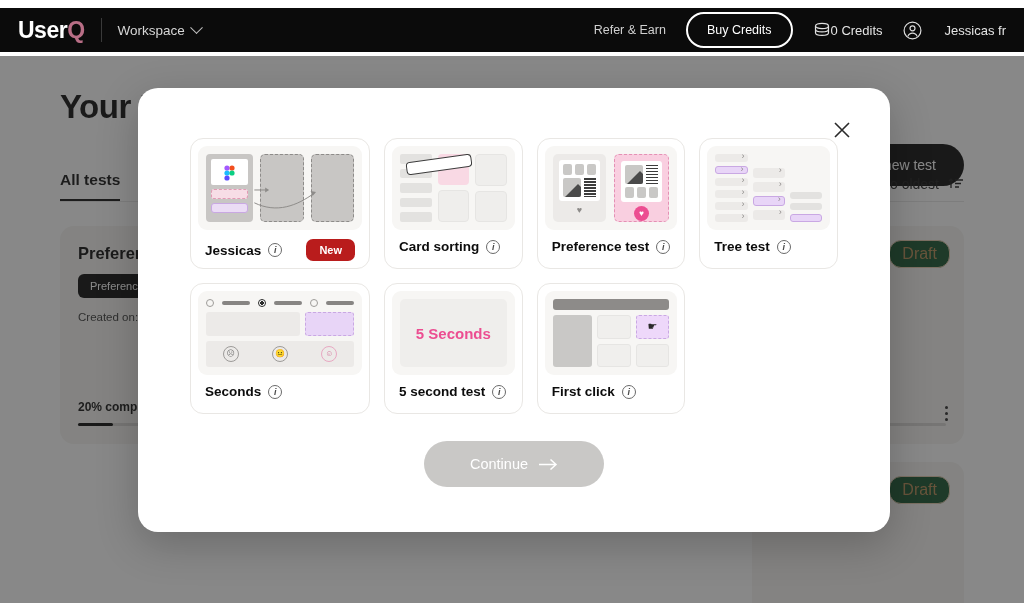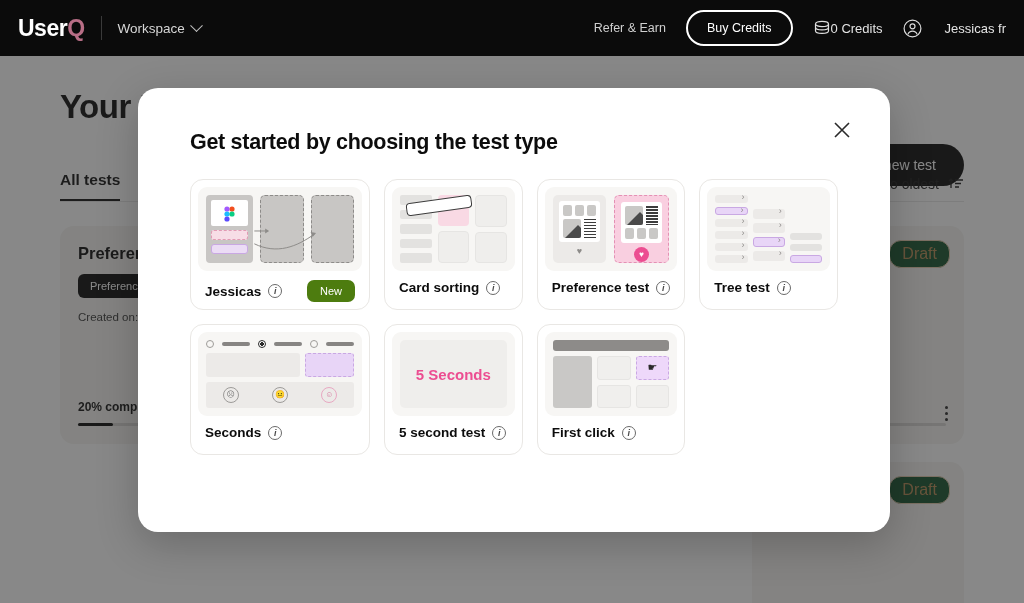--- a/index.html
+++ b/index.html
@@ -6,21 +6,21 @@
   html, body {
     width: 1024px; height: 603px;
     overflow: hidden;
     font-family: "Liberation Sans", sans-serif;
     background: #ffffff;
   }
   .app { position: relative; width: 1024px; height: 603px; overflow: hidden; background:#fff; }
 
   
   .topnav {
-    position: absolute; top: 0; left: 0; width: 1024px; height: 56px;
+    position: absolute; top: 8px; left: 0; width: 1024px; height: 44px;
     background: #0b0b0b; display: flex; align-items: center; z-index: 40;
   }
   .logo { margin-left: 18px; font-size: 23px; font-weight: 700; letter-spacing: -0.5px; color:#ffffff; }
   .logo .q { color: #b86e86; }
   .nav-div { width:1px; height:24px; background:#3a3a3a; margin:0 16px; }
   .workspace { color:#d6d6d6; font-size:13.5px; display:flex; align-items:center; gap:7px; }
   .chev { width:9px; height:9px; border-right:1.6px solid #bdbdbd; border-bottom:1.6px solid #bdbdbd; transform:rotate(45deg) translate(-2px,-2px); }
   .nav-right { margin-left:auto; display:flex; align-items:center; gap:20px; padding-right:18px; }
   .refer { color:#d0d0d0; font-size:12.5px; }
   .buycredits {
@@ -72,21 +72,21 @@
   .close-btn { position:absolute; right:36px; top:30px; width:24px; height:24px; }
 
   .grid { margin:24px 26px 0; display:grid; grid-template-columns:repeat(4,1fr); gap:14px; }
   .opt {
     border:1px solid #e9e7e4; border-radius:13px; background:#fff;
     padding:7px 7px 0; display:flex; flex-direction:column; height:131px;
   }
   .thumb { background:#f7f6f4; border-radius:9px; height:84px; padding:8px; position:relative; overflow:hidden; }
   .optfoot { display:flex; align-items:center; padding:9px 7px 0; gap:7px; }
   .optlabel { font-size:13.5px; font-weight:700; color:#0c0c0c; white-space:nowrap; }
-  .newbadge { margin-left:auto; background:#4d7c0f; color:#fff; font-size:11px; font-weight:400;
+  .newbadge { margin-left:auto; background:#b91c1c; color:#fff; font-size:11px; font-weight:700;
               padding:5px 13px; border-radius:7px; }
   .info { width:14px; height:14px; border:1.2px solid #6a6a6a; border-radius:50%; color:#4a4a4a;
           font-size:9px; line-height:12px; text-align:center; font-weight:700; font-style:italic; flex:none; }
 
   .proto-wrap { display:flex; gap:7px; height:100%; }
   .proto-left { width:32%; background:#c8c6c4; border-radius:4px; padding:5px; display:flex; flex-direction:column; gap:4px; }
   .proto-img { background:#fff; border-radius:2px; height:26px; display:flex; align-items:center; justify-content:center; }
   .proto-row1 { background:#f7dde6; border:1px dashed #e29ab4; border-radius:3px; height:10px; }
   .proto-row2 { background:#ebdcf5; border:1px solid #c9a8e3; border-radius:3px; height:10px; }
   .proto-panel { flex:1; background:#c8c6c4; border:1px dashed #8d8b89; border-radius:5px; }
@@ -279,21 +279,20 @@
         <div class="draft">Draft</div>
         <h3>Tree test</h3>
 
       </div>
     </div>
   </div>
 
   <div class="overlay"></div>
 
   <div class="modal">
-    <div class="modal-title">Get started by choosing the test type</div>
     <div class="close-btn">
       <svg width="24" height="24" viewBox="0 0 24 24">
         <path d="M5 5l14 14M19 5L5 19" stroke="#2a2a2a" stroke-width="1.6" fill="none"></path>
       </svg>
     </div>
 
     <div class="grid">
 
       <div class="opt">
         <div class="thumb">
@@ -487,15 +486,23 @@
         </div>
         <div class="optfoot">
           <span class="optlabel">First click</span>
           <span class="info">i</span>
         </div>
       </div>
 
       <div style="visibility:hidden"></div>
     </div>
 
+    <div class="continue-wrap">
+      <button class="continue-btn">
+        <span>Continue</span>
+        <svg width="19" height="13" viewBox="0 0 19 13">
+          <path d="M0 6.5h16M11.5 1.5L17 6.5l-5.5 5" stroke="#ffffff" stroke-width="1.5" fill="none"></path>
+        </svg>
+      </button>
+    </div>
   </div>
 
 </div>
 
 </body></html>

